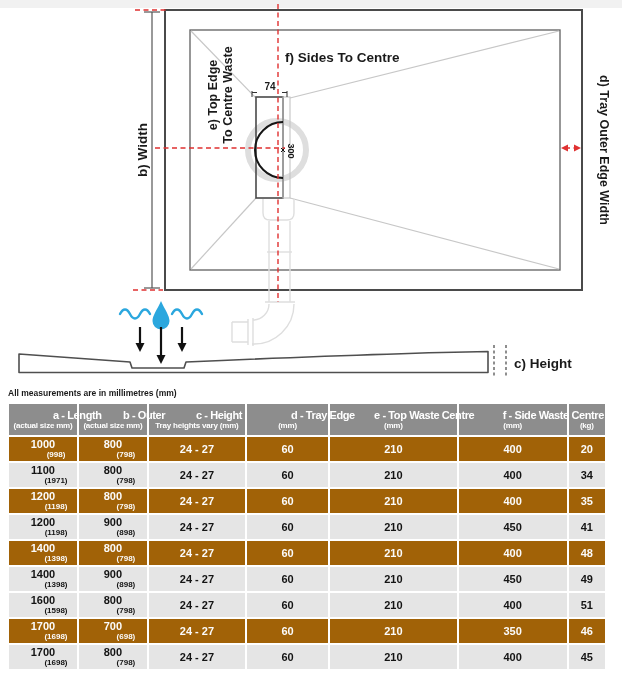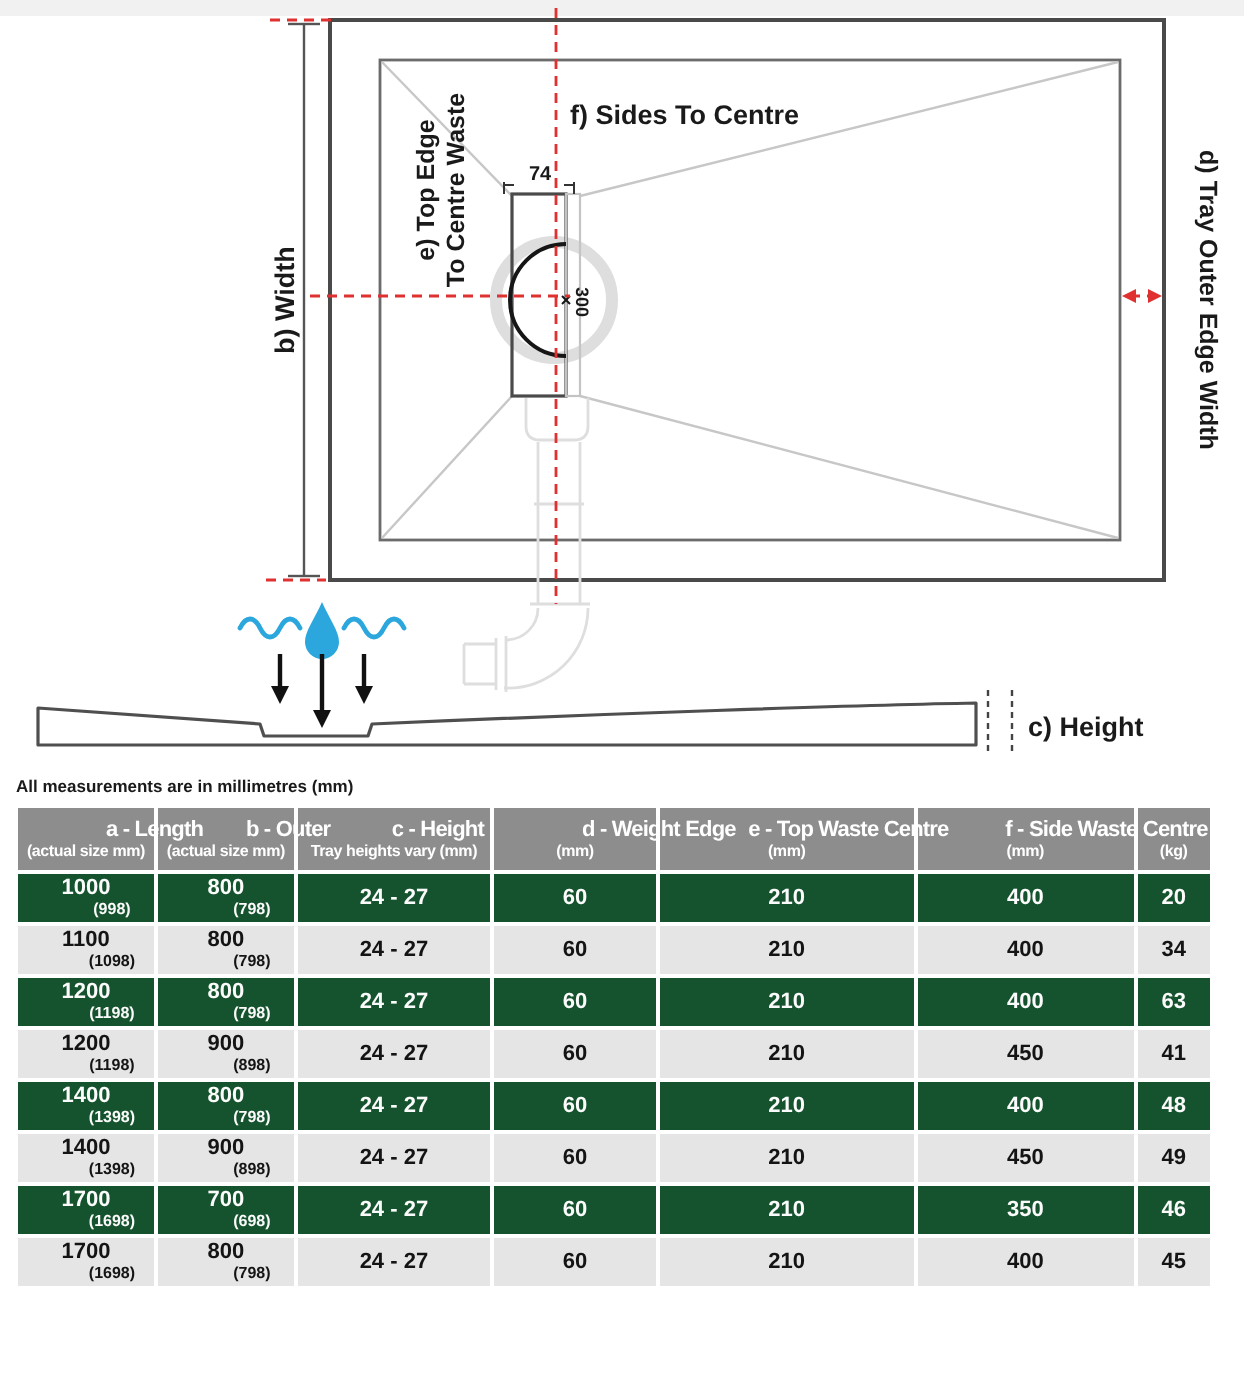--- a/index.html
+++ b/index.html
@@ -16,21 +16,21 @@
     table-layout:fixed;
     font-weight:bold;text-align:center;
   }
   table.spec th,table.spec td{
     border:2px solid #ffffff;padding:0;vertical-align:middle;
     white-space:nowrap;overflow:visible;
   }
   thead tr{height:33px;}
   tbody tr{height:26px;}
   thead th{background:#8d8d8d;color:#ffffff;}
-  tr.dark td{background:#14532d;color:#fbfbfb;}
+  tr.dark td{background:#a16207;color:#fbfbfb;}
   tr.light td{background:#e5e5e5;color:#141414;}
   .h-main{font-size:11px;line-height:12px;letter-spacing:-0.4px;padding-left:44px;}
   .h-sub{font-size:8px;line-height:9px;letter-spacing:-0.2px;}
   .main{font-size:11px;line-height:11.5px;}
   .sub{font-size:8px;line-height:9px;margin-left:26px;}
   .single{font-size:11px;}
   col.c-a{width:11.7%}col.c-b{width:11.7%}col.c-c{width:16.4%}
   col.c-d{width:13.9%}col.c-e{width:21.5%}col.c-f{width:18.4%}col.c-w{width:6.4%}
 </style>
 </head>
@@ -134,21 +134,21 @@
   </th>
         <th>
     <div class="h-main">b - Outer</div>
     <div class="h-sub">(actual size mm)</div>
   </th>
         <th>
     <div class="h-main">c - Height</div>
     <div class="h-sub">Tray heights vary (mm)</div>
   </th>
         <th>
-    <div class="h-main">d - Weight Edge</div>
+    <div class="h-main">d - Tray Edge</div>
     <div class="h-sub">(mm)</div>
   </th>
         <th>
     <div class="h-main">e - Top Waste Centre</div>
     <div class="h-sub">(mm)</div>
   </th>
         <th>
     <div class="h-main">f - Side Waste Centre</div>
     <div class="h-sub">(mm)</div>
   </th>
@@ -170,21 +170,21 @@
         </td>
     <td class="single"><span>24 - 27</span></td>
     <td class="single"><span>60</span></td>
     <td class="single"><span>210</span></td>
     <td class="single"><span>400</span></td>
     <td class="single"><span>20</span></td>
   </tr>
       <tr class="spec-row light">
     <td>
           <div class="main">1100</div>
-          <div class="sub">(1098)</div>
+          <div class="sub">(1971)</div>
         </td>
     <td>
           <div class="main">800</div>
           <div class="sub">(798)</div>
         </td>
     <td class="single"><span>24 - 27</span></td>
     <td class="single"><span>60</span></td>
     <td class="single"><span>210</span></td>
     <td class="single"><span>400</span></td>
     <td class="single"><span>34</span></td>
@@ -195,21 +195,21 @@
           <div class="sub">(1198)</div>
         </td>
     <td>
           <div class="main">800</div>
           <div class="sub">(798)</div>
         </td>
     <td class="single"><span>24 - 27</span></td>
     <td class="single"><span>60</span></td>
     <td class="single"><span>210</span></td>
     <td class="single"><span>400</span></td>
-    <td class="single"><span>63</span></td>
+    <td class="single"><span>35</span></td>
   </tr>
       <tr class="spec-row light">
     <td>
           <div class="main">1200</div>
           <div class="sub">(1198)</div>
         </td>
     <td>
           <div class="main">900</div>
           <div class="sub">(898)</div>
         </td>
@@ -242,20 +242,35 @@
     <td>
           <div class="main">900</div>
           <div class="sub">(898)</div>
         </td>
     <td class="single"><span>24 - 27</span></td>
     <td class="single"><span>60</span></td>
     <td class="single"><span>210</span></td>
     <td class="single"><span>450</span></td>
     <td class="single"><span>49</span></td>
   </tr>
+      <tr class="spec-row light">
+    <td>
+          <div class="main">1600</div>
+          <div class="sub">(1598)</div>
+        </td>
+    <td>
+          <div class="main">800</div>
+          <div class="sub">(798)</div>
+        </td>
+    <td class="single"><span>24 - 27</span></td>
+    <td class="single"><span>60</span></td>
+    <td class="single"><span>210</span></td>
+    <td class="single"><span>400</span></td>
+    <td class="single"><span>51</span></td>
+  </tr>
       <tr class="spec-row dark">
     <td>
           <div class="main">1700</div>
           <div class="sub">(1698)</div>
         </td>
     <td>
           <div class="main">700</div>
           <div class="sub">(698)</div>
         </td>
     <td class="single"><span>24 - 27</span></td>

